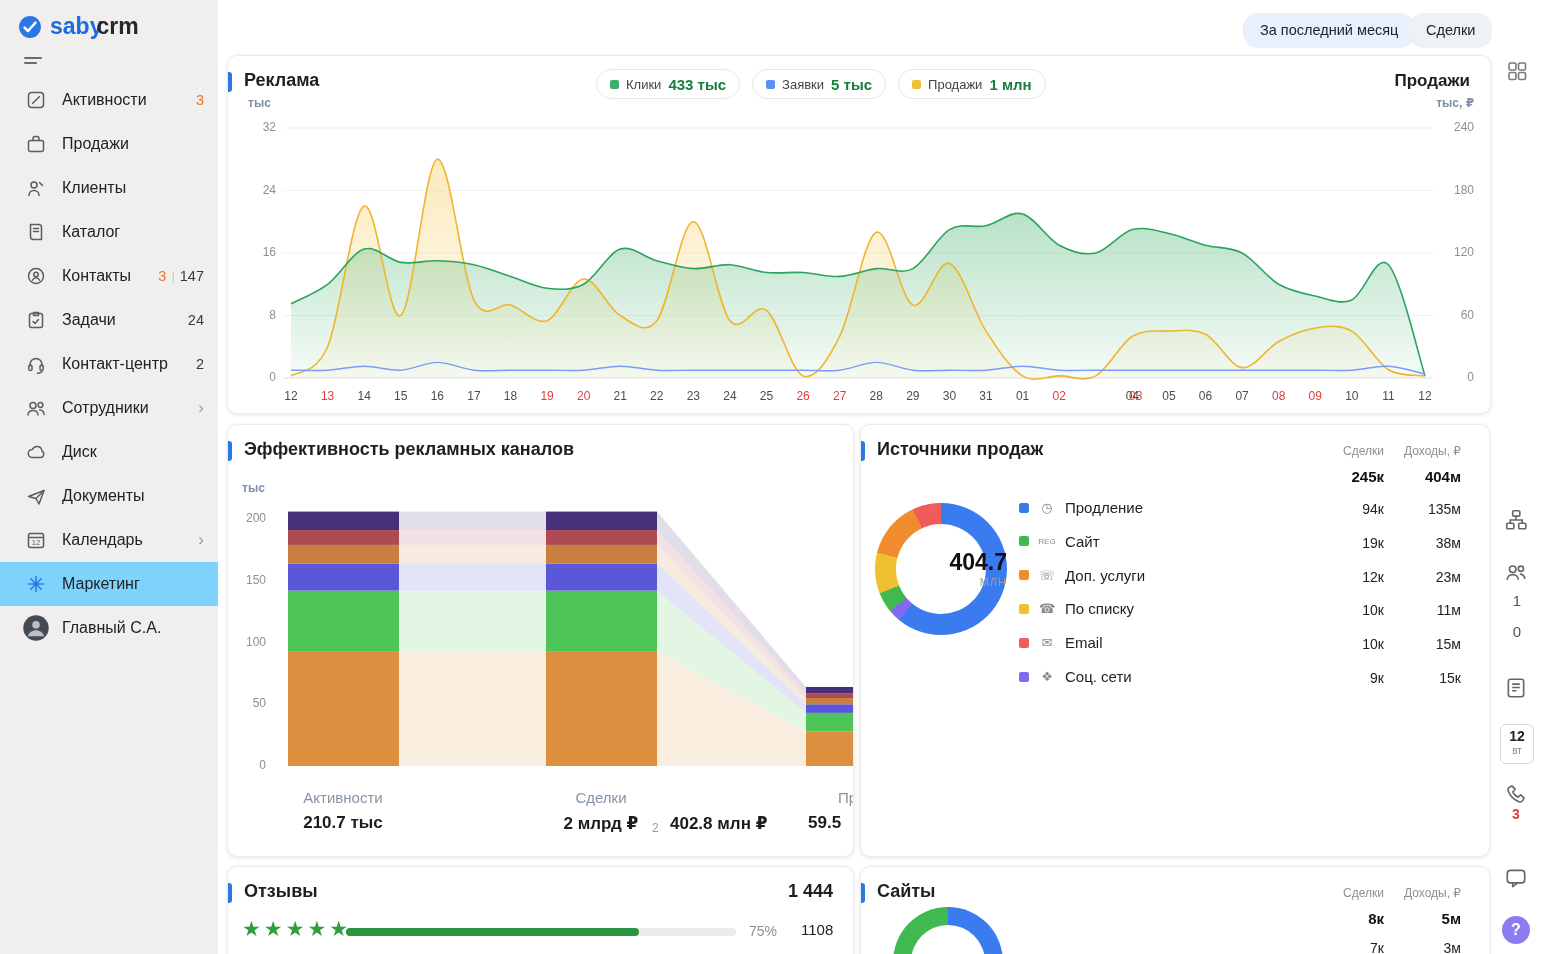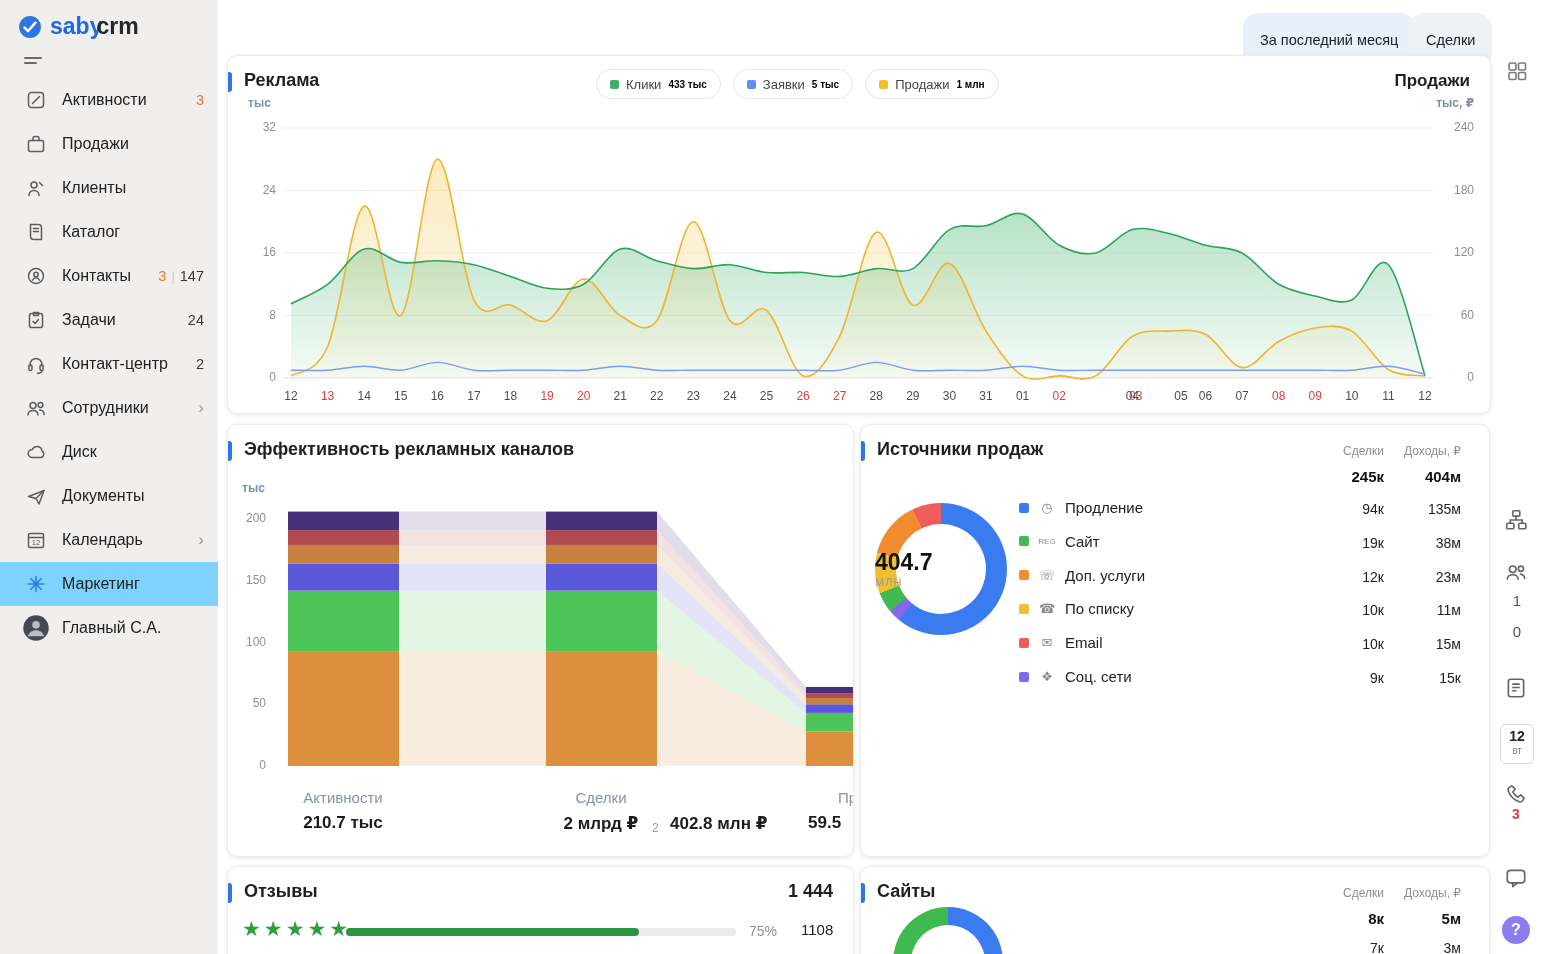--- a/index.html
+++ b/index.html
@@ -15,39 +15,39 @@
   .nav-item.active{background:#7dd3fc}
   .nav-icon{width:24px;height:24px;margin-right:14px;display:flex;align-items:center;justify-content:center;color:#5d5d5d;flex:none}
   .nav-item.active .nav-icon{color:#2b77e6}
   .nav-label{flex:1;white-space:nowrap;overflow:hidden}
   .badge{font-size:14.5px;color:#3a3a3a}
   .badge.accent{color:#e8762c}
   .badge-sep{color:#c8c8c8;margin:0 5px;font-size:13px}
   .chevron{color:#9a9a9a;font-size:17px}
   .avatar{width:28px;height:28px;border-radius:50%;overflow:hidden;flex:none}
   
-  .pill{position:absolute;top:13px;height:29px;line-height:29px;padding:13px 17px;border-radius:15px;
+  .pill{position:absolute;top:13px;height:29px;line-height:29px;padding:3px 17px;border-radius:15px;
         font-size:14.5px;color:#223;cursor:pointer;white-space:nowrap}
   #pill-period{left:1243px;background:#e7f0fb}
   #pill-deals{left:1409px;background:#eef1f5}
   
   .card{position:absolute;background:#fff;border:1px solid #ececec;border-radius:10px;
         box-shadow:0 1px 4px rgba(0,0,0,.10);overflow:hidden}
   #card-ads{left:227px;top:55px;width:1262px;height:357px}
   #card-funnel{left:227px;top:424px;width:625px;height:431px}
   #card-sources{left:860px;top:424px;width:628px;height:431px}
   #card-reviews{left:227px;top:866px;width:625px;height:120px}
   #card-sites{left:860px;top:866px;width:628px;height:120px}
   .accent-bar{position:absolute;left:0;top:16px;width:4px;height:20px;background:#2b77e6;border-radius:0 3px 3px 0}
   .card-title{position:absolute;left:16px;top:14px;font-size:18px;font-weight:bold;white-space:nowrap}
   
   #ads-legend{position:absolute;left:368px;top:13px;display:flex;gap:12px}
   .chip{display:flex;align-items:center;gap:7px;height:28px;padding:0 13px;border:1px solid #e6e6e6;
         border-radius:15px;background:#fff;font-size:13px;color:#444;cursor:pointer;white-space:nowrap}
-  .chip b{font-size:10px;color:#000000}
+  .chip b{font-size:15px;color:#15803d}
   .chip .sq{width:9px;height:9px;border-radius:2px}
   #ads-right-title{position:absolute;right:20px;top:15px;font-size:17px;font-weight:bold}
   .axis-hdr{position:absolute;font-size:12px;color:#7d90a8;font-weight:bold}
   .ytick{position:absolute;font-size:12px;color:#8f8f8f;width:32px;text-align:right}
   .ytickR{position:absolute;font-size:12px;color:#8f8f8f;width:40px;text-align:right;left:1206px}
   .xtick{position:absolute;top:333px;font-size:12px;color:#4c4c4c;transform:translateX(-50%)}
   .xtick.red{color:#e03c3c}
   #ads-svg{position:absolute;left:55px;top:60px}
   
   #funnel-svg{position:absolute;left:0;top:80px}
@@ -58,21 +58,21 @@
   .centered{transform:translateX(-50%)}
   
   .col-hdr{position:absolute;font-size:12px;color:#8f8f8f;width:80px;text-align:right}
   .col-total{position:absolute;font-size:15px;font-weight:bold;color:#111;width:80px;text-align:right}
   .src-row-label{position:absolute;display:flex;align-items:center;gap:9px;font-size:15px;color:#222;cursor:pointer}
   .src-sq{width:10px;height:10px;border-radius:2px;flex:none}
   .src-ic{color:#8a8a8a;font-size:13px;width:18px;text-align:center;flex:none}
   .src-num{position:absolute;font-size:14px;color:#222;width:65px;text-align:right}
   .donut{position:absolute;border-radius:50%}
   .donut-hole{position:absolute;background:#fff;border-radius:50%}
-  .donut-center{position:absolute;text-align:left;width:100%}
+  .donut-center{position:absolute;text-align:right;width:100%}
   .donut-val{font-size:23px;font-weight:bold;color:#111}
   .donut-unit{font-size:11px;color:#9a9a9a;letter-spacing:1px}
   
   #reviews-count{position:absolute;right:20px;top:14px;font-size:18px;font-weight:bold}
   #stars{position:absolute;left:14px;top:50px;color:#2f9e3f;font-size:21px;letter-spacing:3px;cursor:pointer}
   #rev-bar{position:absolute;left:118px;top:61px;width:390px;height:8px;border-radius:4px;background:#ebebeb;cursor:pointer}
   #rev-fill{height:8px;border-radius:4px;background:#2a9440}
   #rev-pct{position:absolute;left:521px;top:56px;font-size:14px;color:#8f8f8f}
   #rev-num{position:absolute;left:573px;top:54px;font-size:15px;color:#222}
   
@@ -302,21 +302,21 @@
       <span class="xtick red" style="left: 575.129px;">26</span>
       <span class="xtick red" style="left: 611.71px;">27</span>
       <span class="xtick" style="left: 648.29px;">28</span>
       <span class="xtick" style="left: 684.871px;">29</span>
       <span class="xtick" style="left: 721.452px;">30</span>
       <span class="xtick" style="left: 758.032px;">31</span>
       <span class="xtick" style="left: 794.613px;">01</span>
       <span class="xtick red" style="left: 831.194px;">02</span>
       <span class="xtick red" style="left: 867.774px; margin-left: 40px;">03</span>
       <span class="xtick" style="left: 904.355px;">04</span>
-      <span class="xtick" style="left: 940.935px; margin-left: 12px;">05</span>
+      <span class="xtick" style="left: 940.935px;">05</span>
       <span class="xtick" style="left: 977.516px;">06</span>
       <span class="xtick" style="left: 1014.1px;">07</span>
       <span class="xtick red" style="left: 1050.68px;">08</span>
       <span class="xtick red" style="left: 1087.26px;">09</span>
       <span class="xtick" style="left: 1123.84px;">10</span>
       <span class="xtick" style="left: 1160.42px;">11</span>
       <span class="xtick" style="left: 1197px;">12</span>
     </div>
   <svg id="ads-svg" width="1150" height="275">
       <defs>

